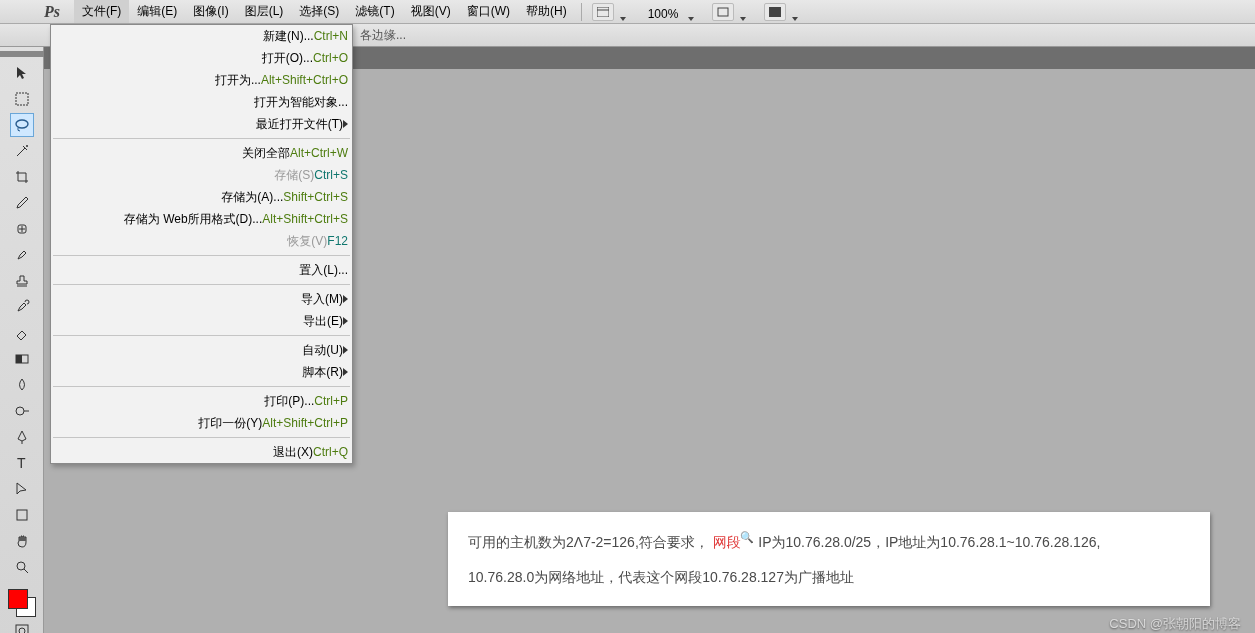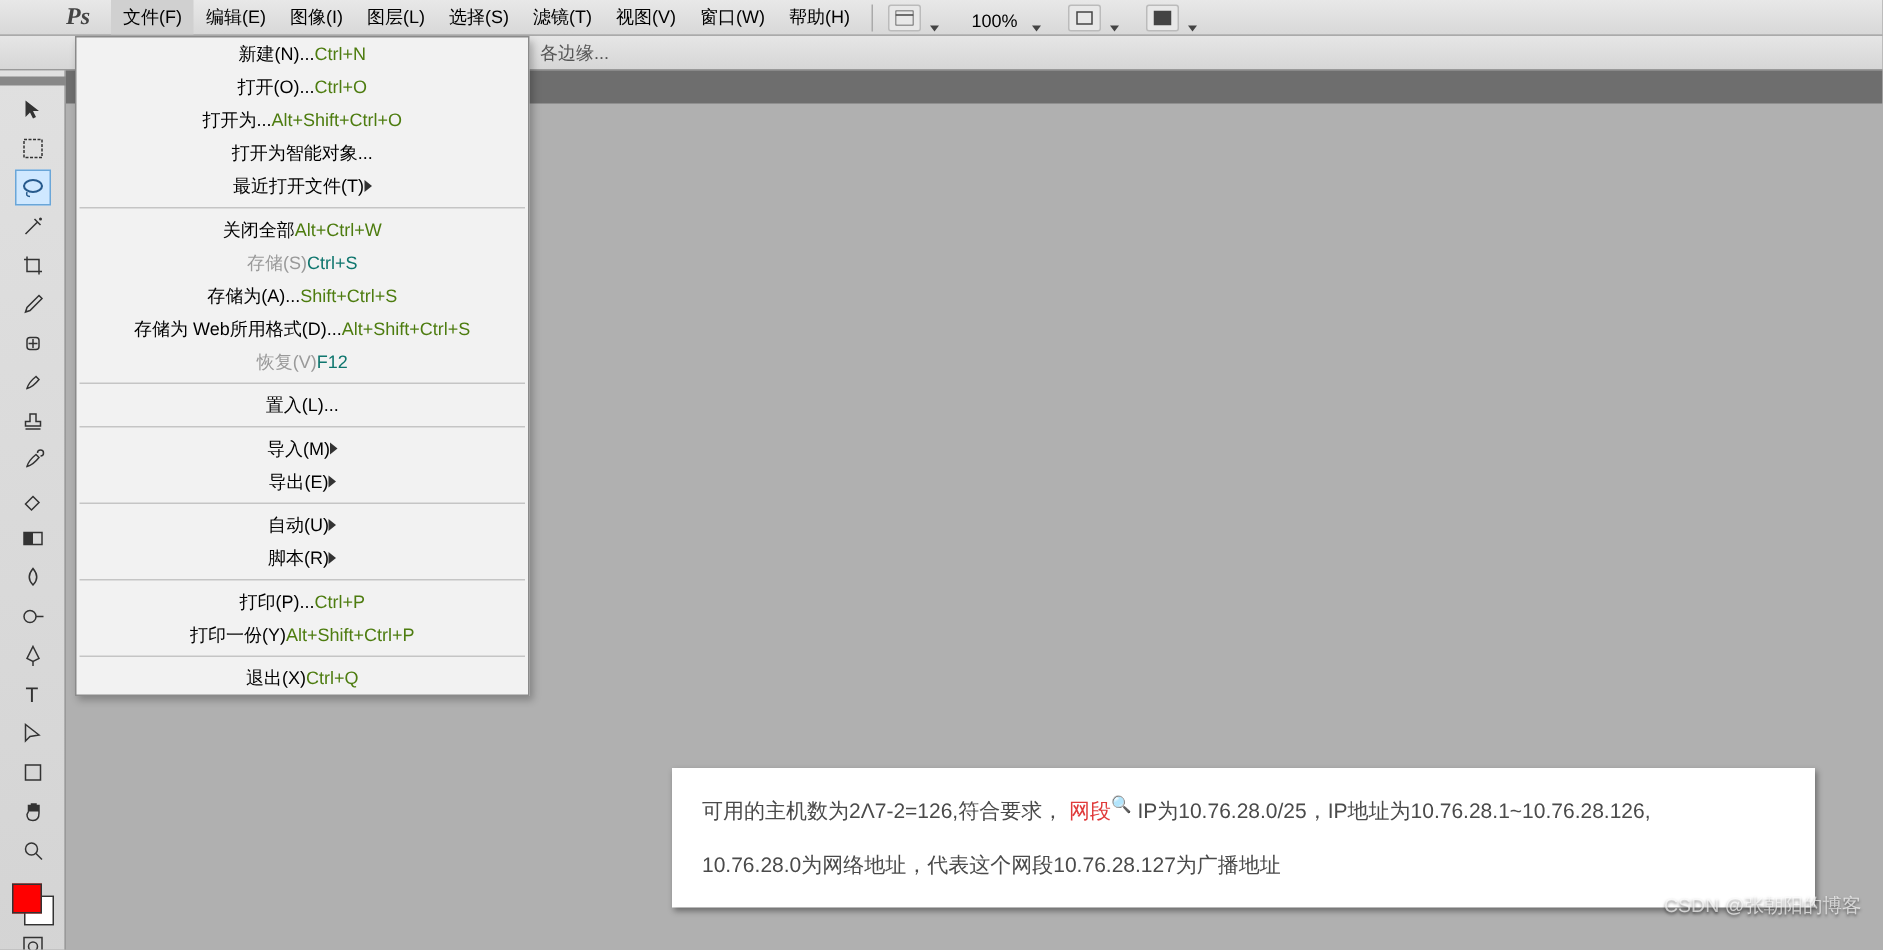--- a/index.html
+++ b/index.html
@@ -21,31 +21,31 @@
 .body-area { flex: 1; display: flex; position: relative; }
 .toolbox { width: 44px; background: linear-gradient(#e0e0e0,#d4d4d4); border-right: 1px solid #999; display: flex; flex-direction: column; align-items: center; padding-top: 4px; gap: 2px; }
 .tool { width: 24px; height: 24px; display: flex; align-items: center; justify-content: center; cursor: default; border: 1px solid transparent; color: #333; position: relative; }
 .tool.sel { background: #cfe8ff; border: 1px solid #6aa6d8; }
 .swatches { width: 28px; height: 28px; position: relative; margin-top: 8px; }
 .swatch-fg { position: absolute; top: 0; left: 0; width: 20px; height: 20px; background: #ff0000; border: 1px solid #333; }
 .swatch-bg { position: absolute; bottom: 0; right: 0; width: 20px; height: 20px; background: #fff; border: 1px solid #333; }
 .canvas { flex:1; position: relative; }
 .tab-strip { position: absolute; left: 0; right: 0; top: 0; height: 22px; background: #6e6e6e; }
 .dropdown { position: absolute; left: 50px; top: 24px; width: 303px; background: #f2f2f2; border: 1px solid #8a8a8a; box-shadow: 2px 3px 5px rgba(0,0,0,0.25); font-size: 12px; }
-.dd-item { height: 22px; display: flex; align-items: center; justify-content: center; padding: 0 4px; cursor: default; }
+.dd-item { height: 22px; display: flex; align-items: center; justify-content: flex-end; padding: 0 4px; cursor: default; }
 .dd-item.disabled { color: #9a9a9a; }
 .dd-sep { height: 1px; background: #c5c5c5; margin: 3px 2px; }
 .dd-label { white-space: nowrap; }
 .dd-short { white-space: nowrap; color: #4d7c0f; }
 .dd-item.disabled .dd-short { color: #0f766e; }
 .sub-arrow { width: 0; height: 0; border-top: 4px solid transparent; border-bottom: 4px solid transparent; border-left: 5px solid #333; }
 .text-box { position: absolute; left: 448px; top: 512px; width: 762px; background: #fff; padding: 16px 20px; font-size: 14px; color: #4a4a4a; line-height: 1.8; box-shadow: 1px 2px 4px rgba(0,0,0,0.4);}
 .text-box .highlight { color: #e03a3a; }
 .mag-icon { display: inline-block; font-size: 11px; color: #e03a3a; vertical-align: super; }
-.watermark { position: absolute; right: 14px; bottom: 20px; color: rgba(255,255,255,0.65); font-size: 13px; text-shadow: 0 1px 2px rgba(0,0,0,0.5); }
+.watermark { position: absolute; right: 14px; bottom: 0; color: rgba(255,255,255,0.65); font-size: 13px; text-shadow: 0 1px 2px rgba(0,0,0,0.5); }
 .mini-strip { width: 44px; height: 6px; background: #888; margin-bottom: 2px; }
 svg { display: block; }
 </style>
 </head>
 <body>
 
 <div class="app">
 
   <div class="menubar">
     <div class="logo-ps">Ps</div>

